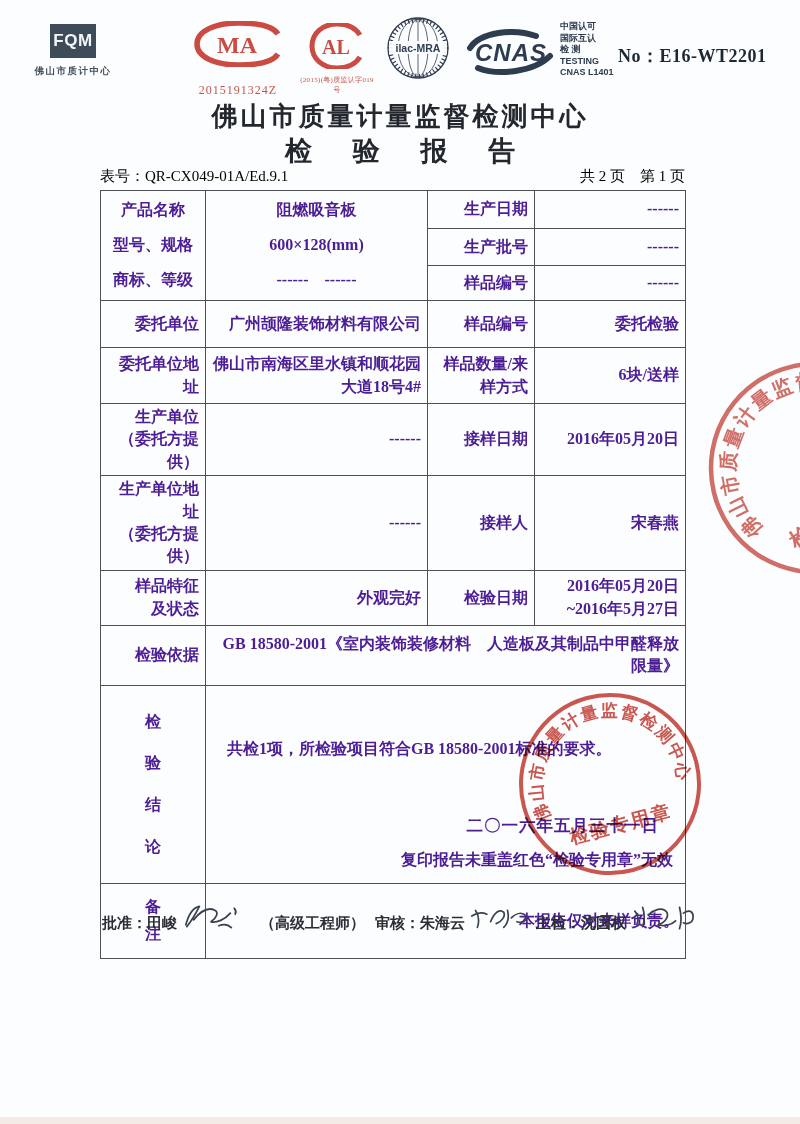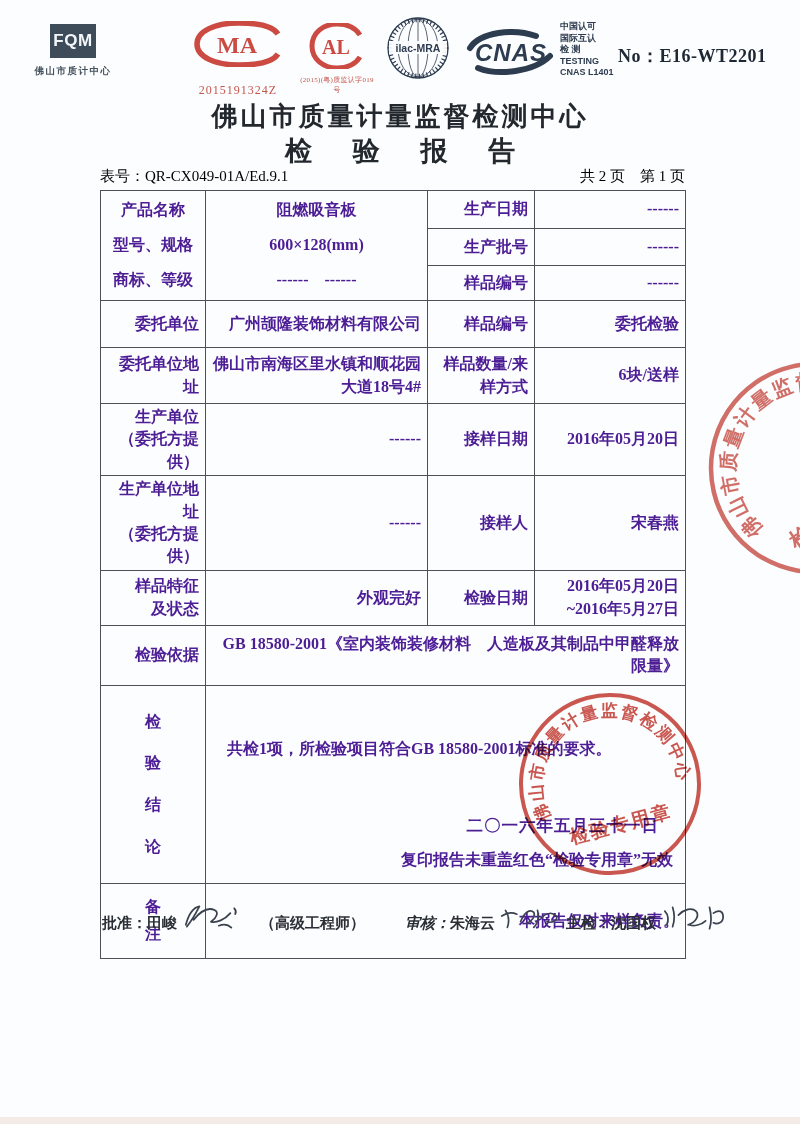--- a/index.html
+++ b/index.html
@@ -47,21 +47,21 @@
   .concl{position:relative;vertical-align:top;text-align:left;padding:0;}
   .concl-box{position:relative;width:100%;height:193px;}
   .concl-text{position:absolute;top:50px;left:15px;}
   .concl-date{position:absolute;top:126px;right:20px;font-size:16.5px;letter-spacing:1px;}
   .concl-note{position:absolute;top:161px;right:6px;}
   .remark{vertical-align:top;text-align:left;padding:9px 0 0 14px;}
   
   .footer{position:absolute;left:102px;top:901px;width:640px;height:44px;display:flex;
           align-items:center;font-size:15px;font-weight:bold;white-space:nowrap;color:#2a2f36;}
   .footer svg{margin:-12px 4px 0 3px;}
-  .sp14{margin-left:14px;} .sp22{margin-left:40px;font-style:italic;} .sp8{margin-left:0;}
+  .sp14{margin-left:14px;} .sp22{margin-left:10px;} .sp8{margin-left:0;}
   .sig{stroke:#39424e;fill:none;stroke-width:1.8;stroke-linecap:round;stroke-linejoin:round;}
   
   .stamp{position:absolute;mix-blend-mode:multiply;pointer-events:none;}
   #stamp-center{left:508px;top:682px;opacity:.9;}
   #stamp-right{left:695px;top:348px;opacity:.78;}
   .stamp circle{fill:none;stroke:#c7463d;}
   .stamp text{fill:#c7463d;font-weight:bold;}
   .scan-edge{position:absolute;left:0;bottom:0;width:100%;height:7px;background:#f4ebe6;}
   .navy{fill:#2e3c50;} 
 </style>

